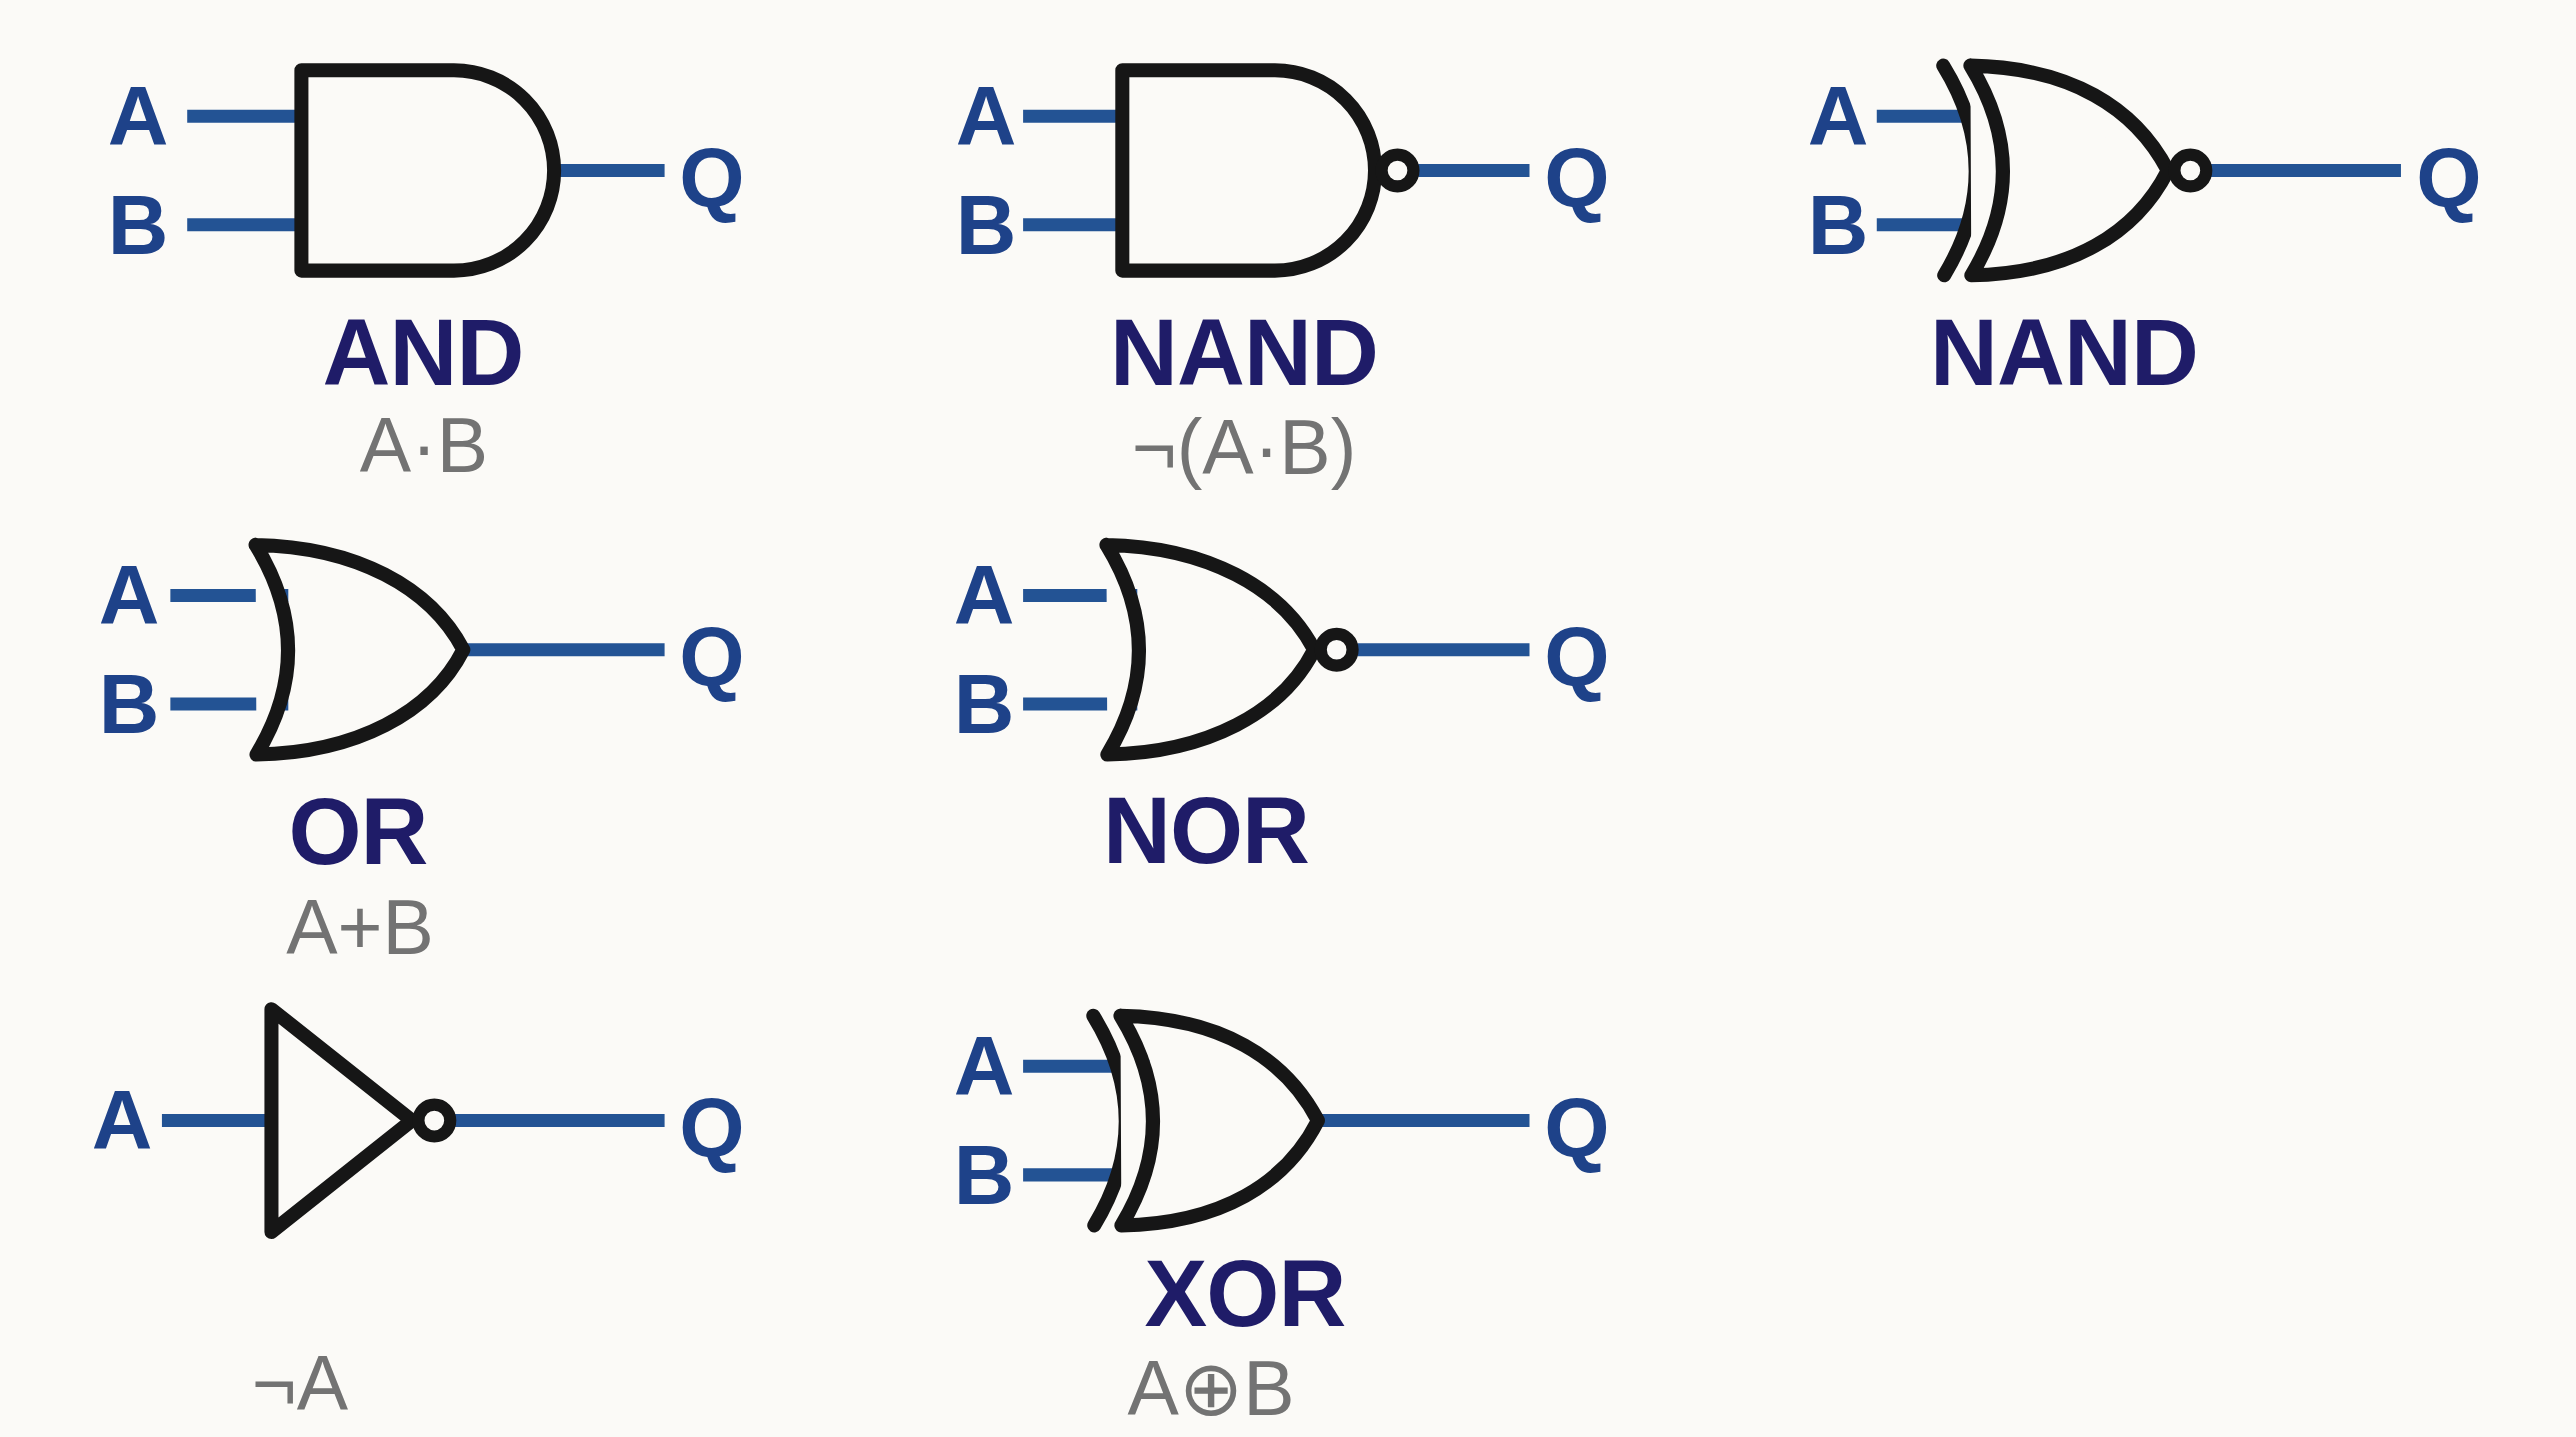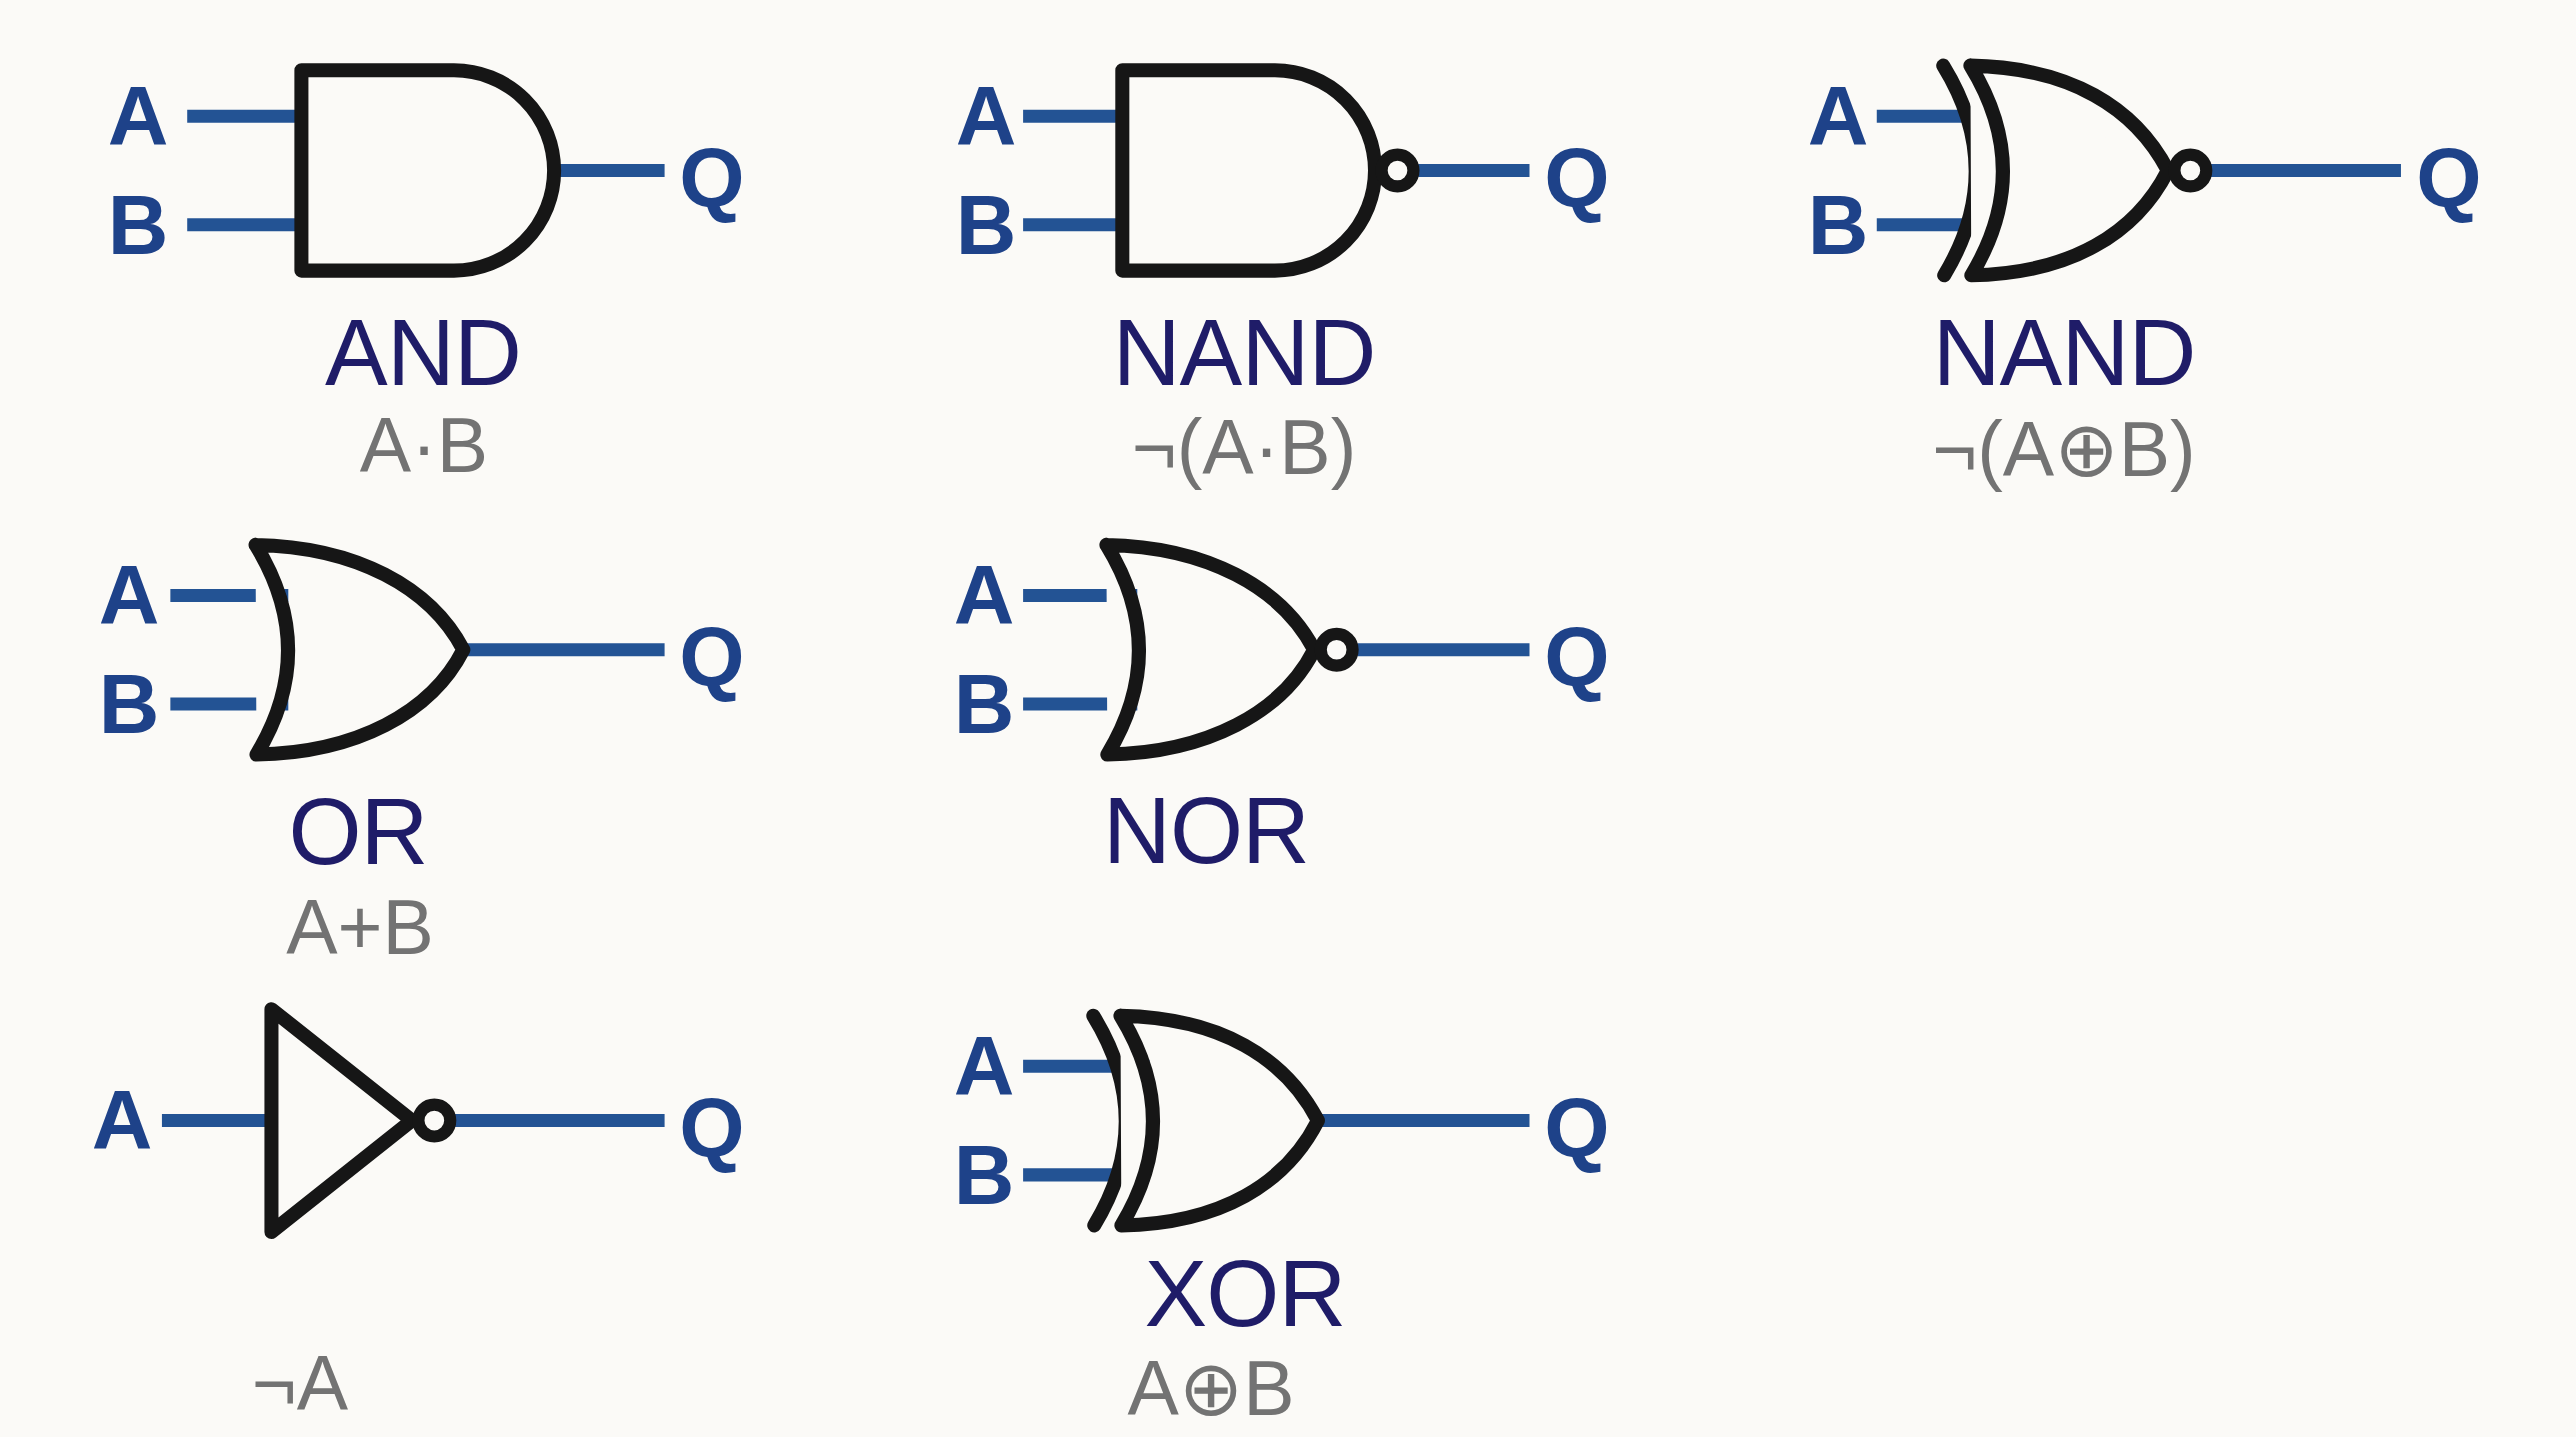--- a/index.html
+++ b/index.html
@@ -1,20 +1,20 @@
 <!DOCTYPE html>
 <html style="font-size:15px"><head>
 <meta charset="utf-8">
 <style>
   html,body{margin:0;padding:0;}
   body{background:#e9e9e9;font-family:"Liberation Sans","DejaVu Sans",sans-serif;}
   #canvas{position:relative;width:2576px;height:1438px;background:#fbfaf7;overflow:hidden;}
   #gates-svg{position:absolute;left:0;top:0;width:2576px;height:1438px;}
   .pin-label{position:absolute;transform:translate(-50%,-50%);font-size:84px;font-weight:700;color:#1e4289;line-height:1;white-space:nowrap;}
-  .gate-name{position:absolute;transform:translate(-50%,-50%);font-size:94px;font-weight:400;color:#1f1c68;line-height:1;letter-spacing:-0.9px;white-space:nowrap;}
+  .gate-name{position:absolute;transform:translate(-50%,-50%);font-size:94px;font-weight:700;color:#1f1c68;line-height:1;letter-spacing:-0.9px;white-space:nowrap;}
   .gate-formula{position:absolute;transform:translate(-50%,-50%);font-size:77px;font-weight:400;color:#737373;line-height:1;white-space:nowrap;}
 </style>
 </head>
 <body>
 
 <div id="canvas">
 
   <svg id="gates-svg" viewBox="0 0 2752 1536" xmlns="http://www.w3.org/2000/svg">
 
     <g stroke="#235394" stroke-width="14">
@@ -80,21 +80,20 @@
   <div class="pin-label" style="left:986px;top:116px">A</div>
   <div class="pin-label" style="left:986px;top:225px">B</div>
   <div class="pin-label" style="left:1577px;top:178px">Q</div>
   <div class="gate-name" style="left:1244px;top:353px">NAND</div>
   <div class="gate-formula" style="left:1244px;top:447px">¬(A·B)</div>
 
   <div class="pin-label" style="left:1838px;top:116px">A</div>
   <div class="pin-label" style="left:1838px;top:225px">B</div>
   <div class="pin-label" style="left:2449px;top:178px">Q</div>
   <div class="gate-name" style="left:2064px;top:353px">NAND</div>
-  <div class="gate-formula" style="left:2064px;top:449px">¬(A⊕B)</div>
 
   <div class="pin-label" style="left:129px;top:595px">A</div>
   <div class="pin-label" style="left:129px;top:704px">B</div>
   <div class="pin-label" style="left:712px;top:657px">Q</div>
   <div class="gate-name" style="left:358px;top:832px">OR</div>
   <div class="gate-formula" style="left:360px;top:927px">A+B</div>
 
   <div class="pin-label" style="left:984px;top:595px">A</div>
   <div class="pin-label" style="left:984px;top:704px">B</div>
   <div class="pin-label" style="left:1577px;top:657px">Q</div>

